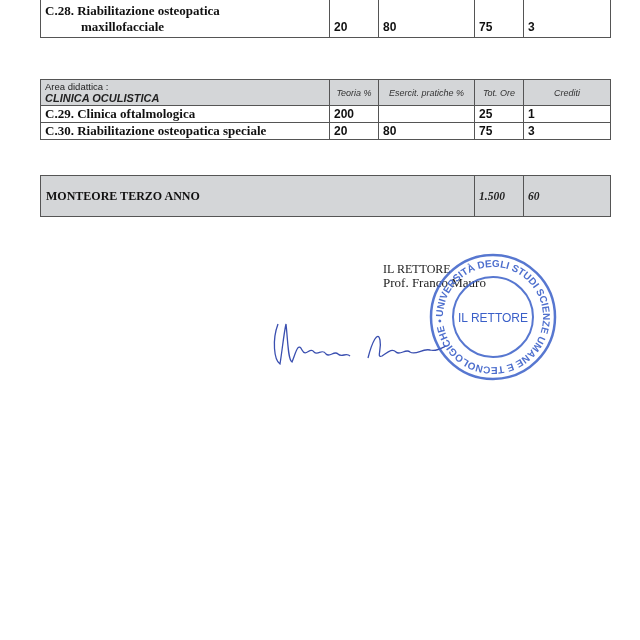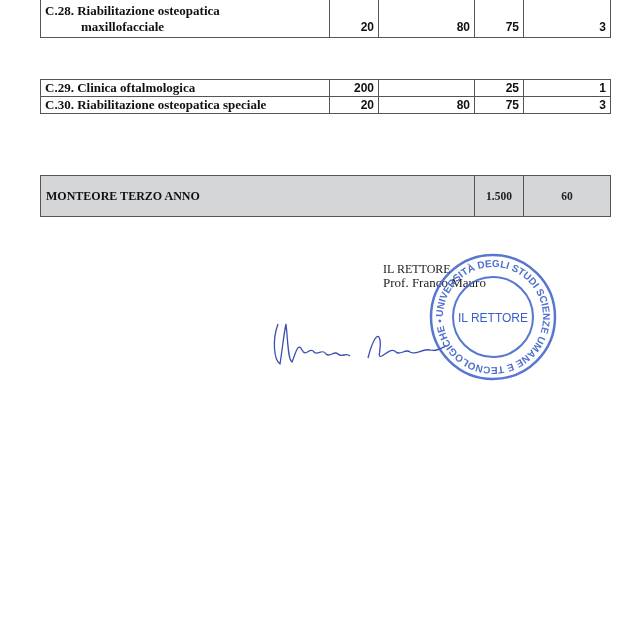--- a/index.html
+++ b/index.html
@@ -6,26 +6,26 @@
   body {
     width:640px; height:640px; background:#ffffff; position:relative; overflow:hidden;
     font-family: "Liberation Serif", serif; color:#111;
   }
   table { border-collapse: collapse; position:absolute; table-layout: fixed; }
   td { border:1px solid #555; padding:0 4px; vertical-align: middle; }
   .t1 { left:40px; top:-1px; width:570px; }
   .t2 { left:40px; top:79px; width:570px; }
   .t3 { left:40px; top:175px; width:570px; }
   .code { font-family:"Liberation Serif", serif; font-weight:bold; font-size:13px; }
-  .num { font-family:"Liberation Sans", sans-serif; font-weight:bold; font-size:12px; text-align:right; }
+  .num { font-family:"Liberation Sans", sans-serif; font-weight:bold; font-size:12px; text-align:left; }
   .hdr { background:#d4d6d8; font-family:"Liberation Sans", sans-serif; font-style:italic; font-size:9px; color:#333; text-align:center; }
   .area-label { font-family:"Liberation Sans", sans-serif; font-size:9.5px; color:#222; font-style:normal; text-align:left; line-height:11px; }
   .area-name { font-family:"Liberation Sans", sans-serif; font-size:11px; font-weight:bold; font-style:italic; color:#222; text-align:left; line-height:12px; }
   .tot { background:#d4d6d8; font-family:"Liberation Serif", serif; font-weight:bold; font-size:12px; }
-  .tot-num { text-align:center; font-family:"Liberation Serif", serif; font-weight:bold; font-size:11.5px; color:#222; }
+  .tot-num { font-family:"Liberation Serif", serif; font-weight:bold; font-size:11.5px; color:#222;font-style:italic; }
   .sig-block { position:absolute; left:383px; top:262px; font-family:"Liberation Serif", serif; font-size:12px; line-height:14px; color:#222; }
   .sig-block .name { font-size:13px; }
   .stamp { position:absolute; left:428px; top:252px; width:130px; height:130px; }
   .signature { position:absolute; left:268px; top:312px; width:180px; height:60px; }
 </style>
 </head>
 <body>
 
 <table class="t1">
   <colgroup>
@@ -51,20 +51,30 @@
 
 <table class="t2">
   <colgroup>
       <col style="width:289px">
       <col style="width:49px">
       <col style="width:96px">
       <col style="width:49px">
       <col style="width:87px">
     </colgroup>
   <tbody>
+      <tr style="height:26px">
+    <td class="hdr" style="text-align:left;">
+      <div class="area-label">Area didattica :</div>
+      <div class="area-name">CLINICA OCULISTICA</div>
+    </td>
+    <td class="hdr">Teoria %</td>
+    <td class="hdr">Esercit. pratiche %</td>
+    <td class="hdr">Tot. Ore</td>
+    <td class="hdr">Crediti</td>
+  </tr>
   <tr style="height:17px">
     <td class="code"><span>C.29.</span> <span>Clinica oftalmologica</span></td>
     <td class="num">200</td>
     <td class="num"></td>
     <td class="num">25</td>
     <td class="num">1</td>
   </tr>
   <tr style="height:16px">
     <td class="code"><span>C.30.</span> <span>Riabilitazione osteopatica speciale</span></td>
     <td class="num">20</td>

